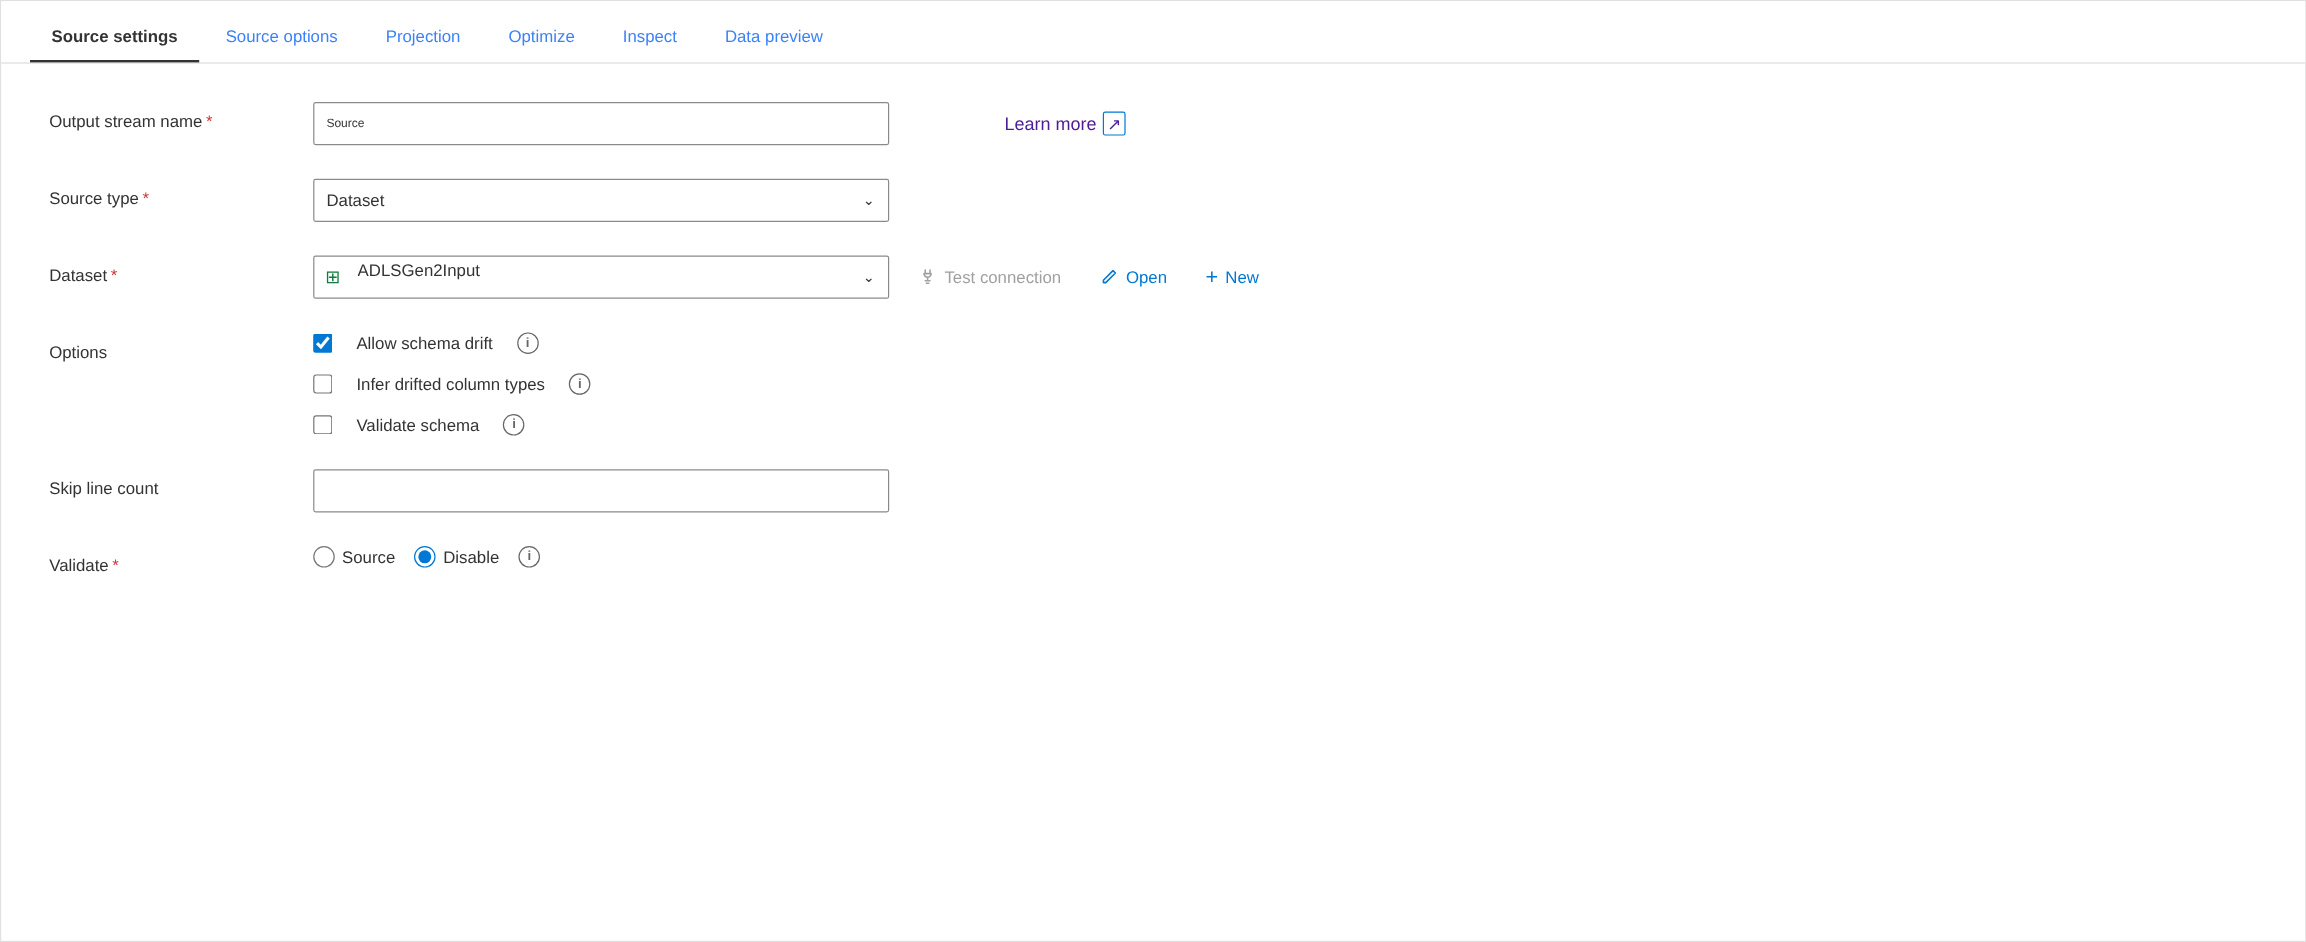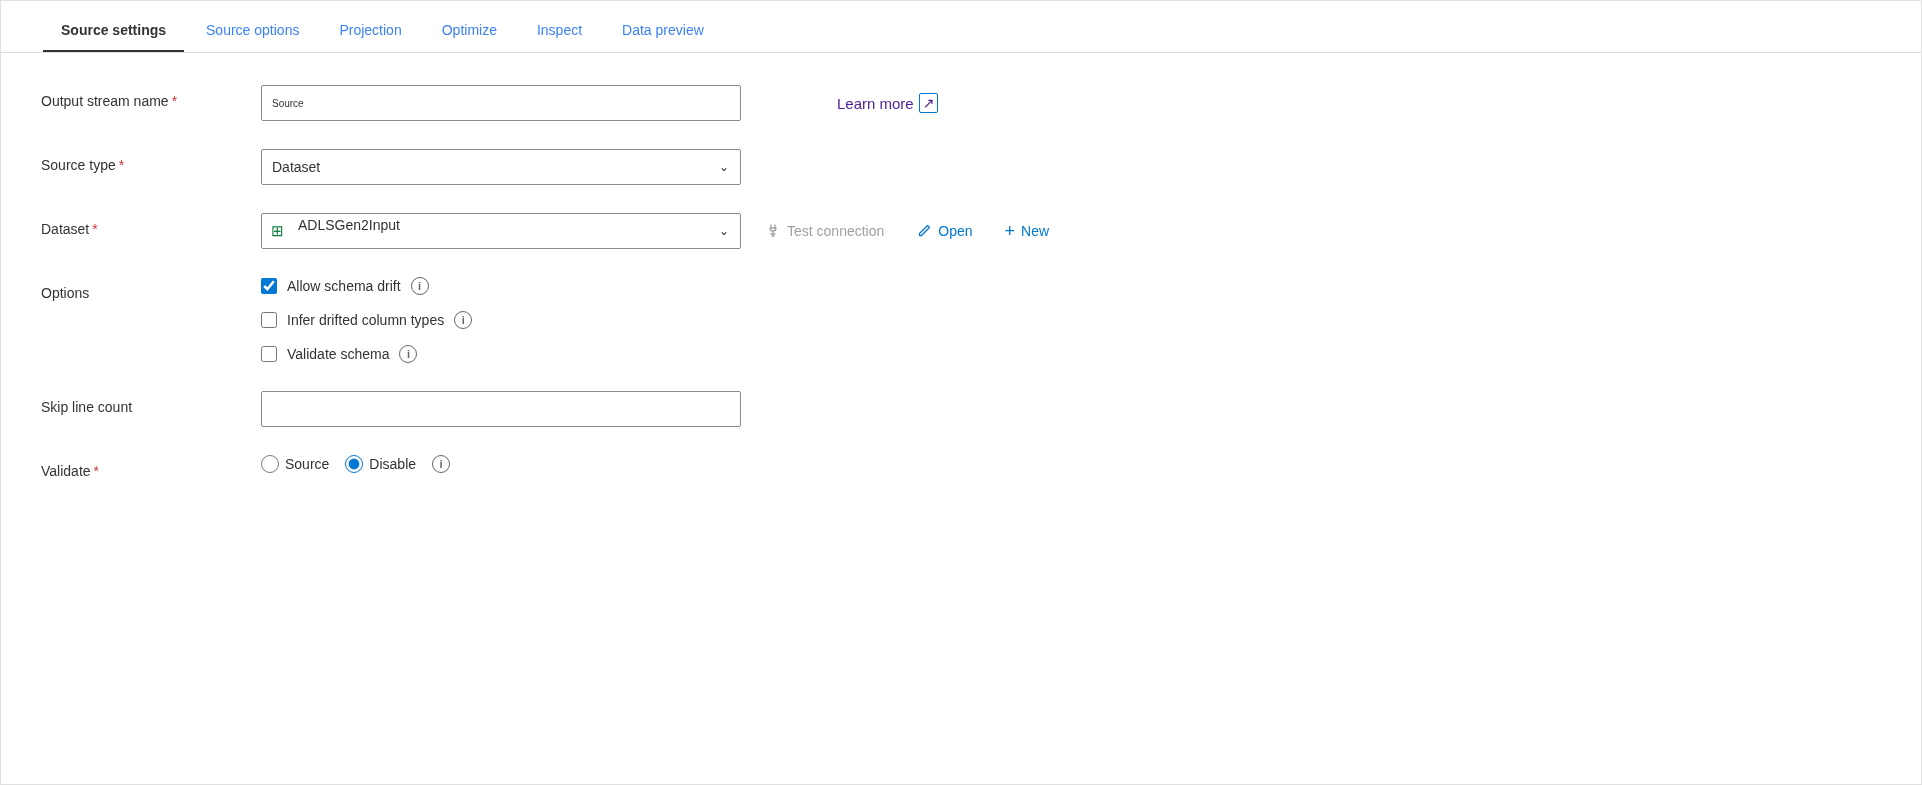--- a/index.html
+++ b/index.html
@@ -13,21 +13,21 @@
       background: #fff;
       width: 1922px;
       min-height: 785px;
       border: 1px solid #e0e0e0;
     }
     
     .tab-bar {
       display: flex;
       align-items: flex-end;
       border-bottom: 1px solid #ddd;
-      padding: 0 42px;
+      padding: 0 24px;
       background: #fff;
       height: 52px;
     }
     .tab {
       padding: 14px 18px 12px 18px;
       cursor: pointer;
       font-size: 14px;
       color: #3b82f6;
       text-decoration: none;
       border-bottom: 2px solid transparent;
@@ -160,21 +160,21 @@
     }
     
     .options-controls {
       display: flex;
       flex-direction: column;
       gap: 16px;
     }
     .checkbox-row {
       display: flex;
       align-items: center;
-      gap: 10px;
+      gap: 20px;
     }
     .checkbox-row input[type="checkbox"] {
       width: 16px;
       height: 16px;
       cursor: pointer;
       accent-color: #0078d4;
     }
     .checkbox-label {
       font-size: 14px;
       color: #333;

